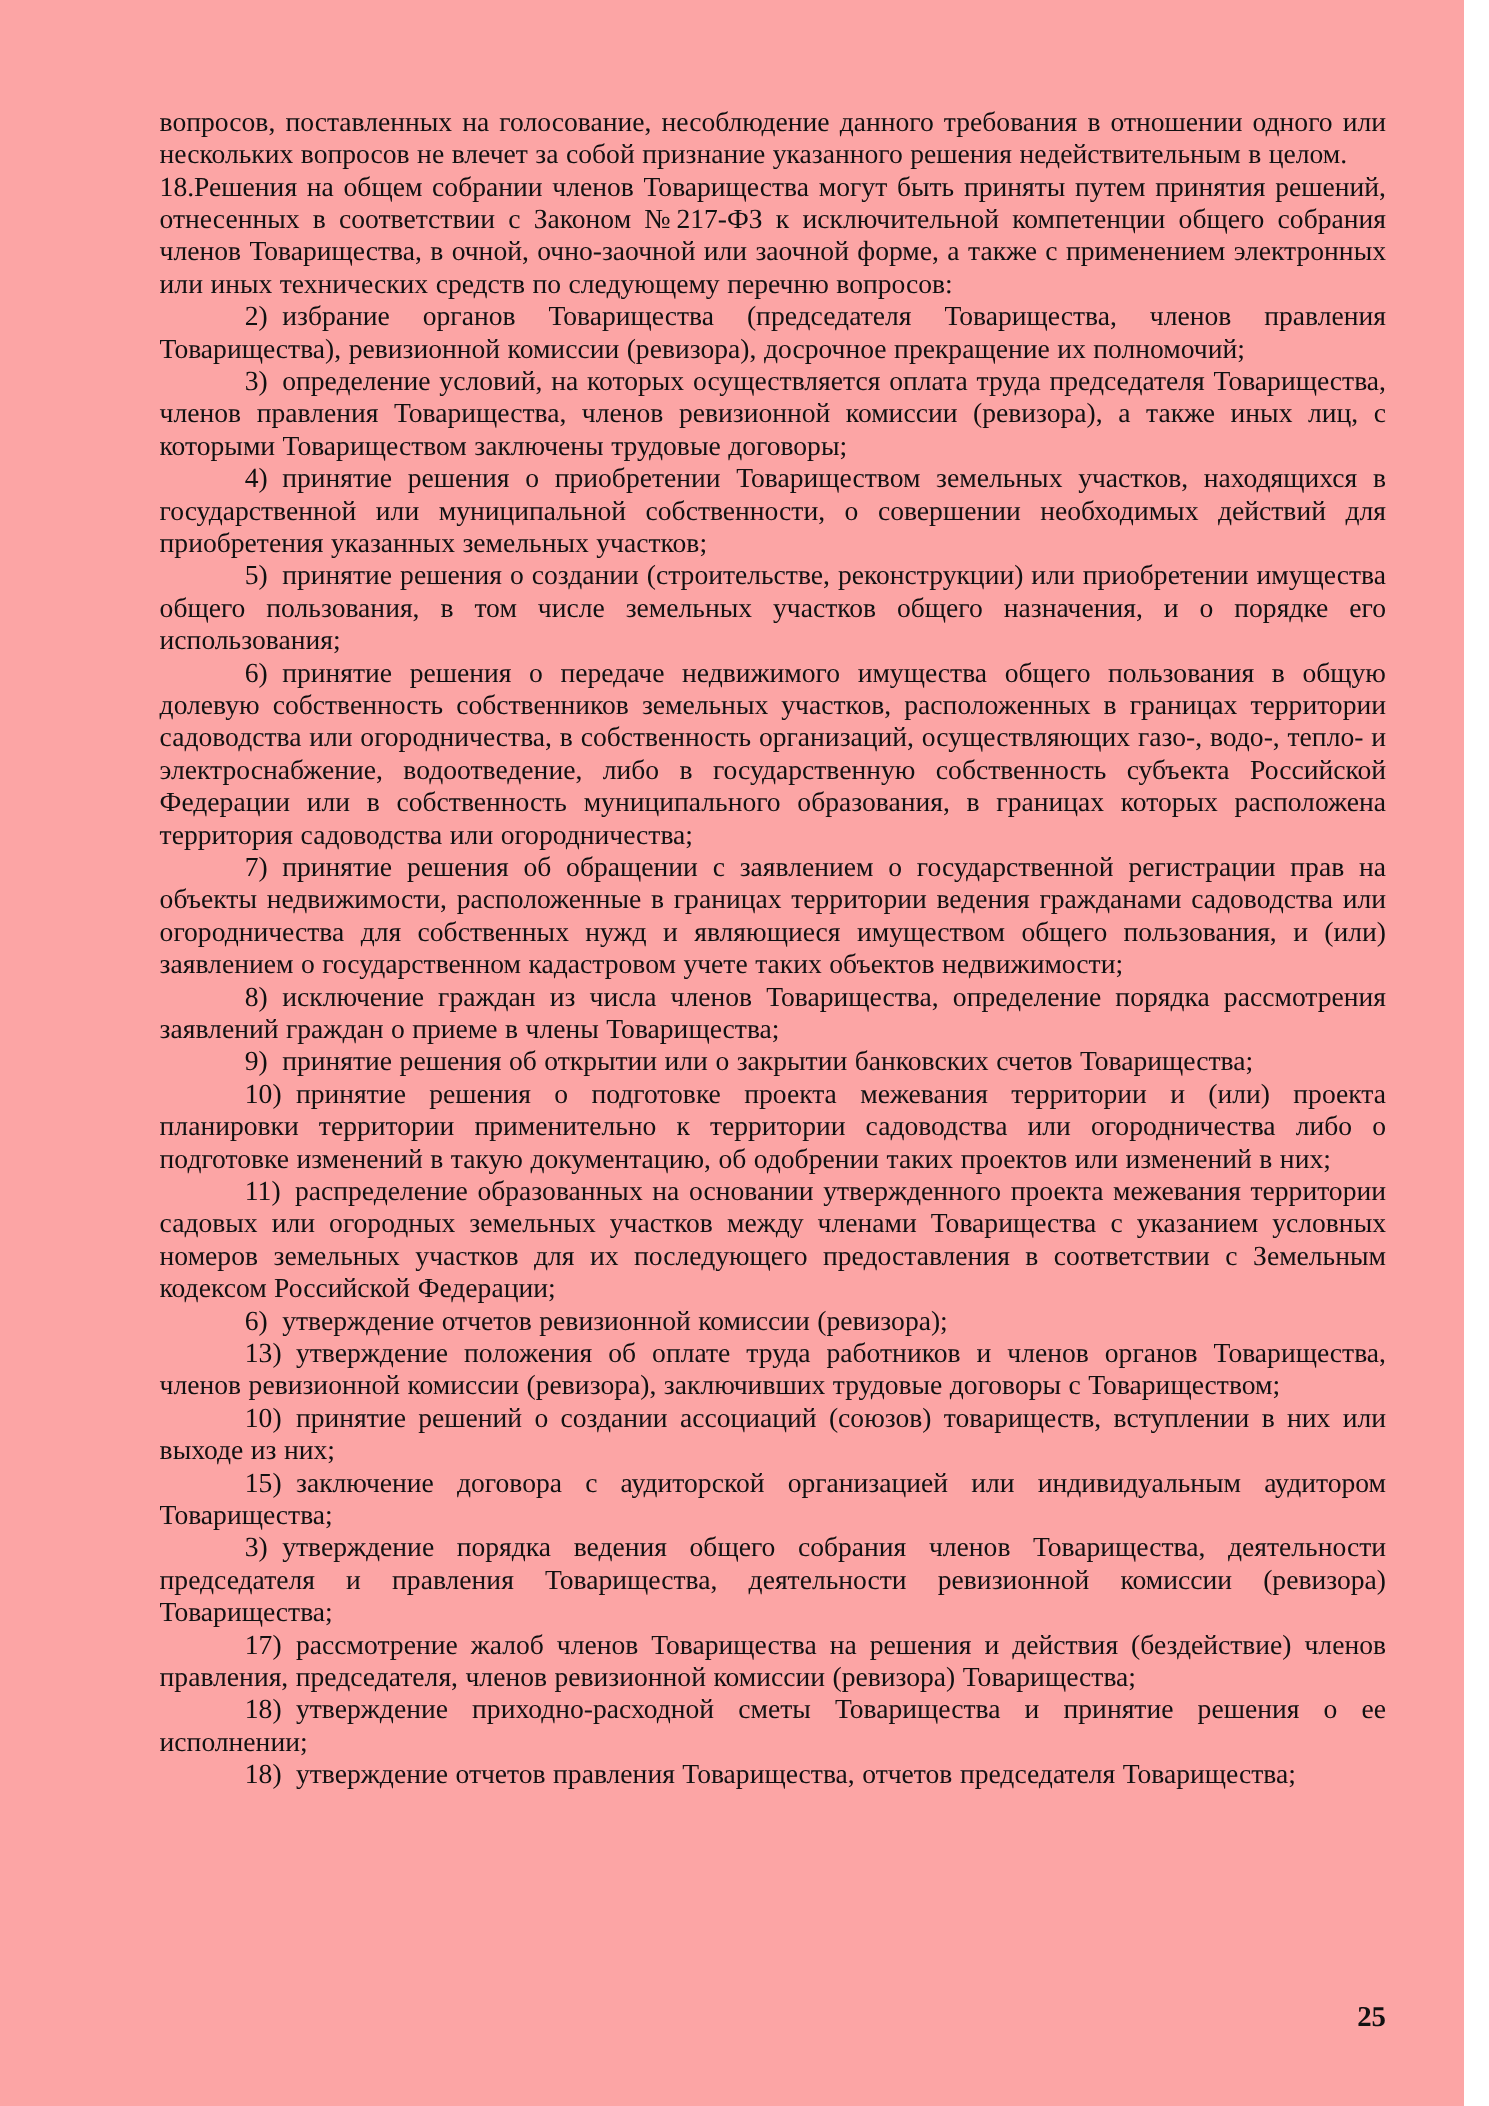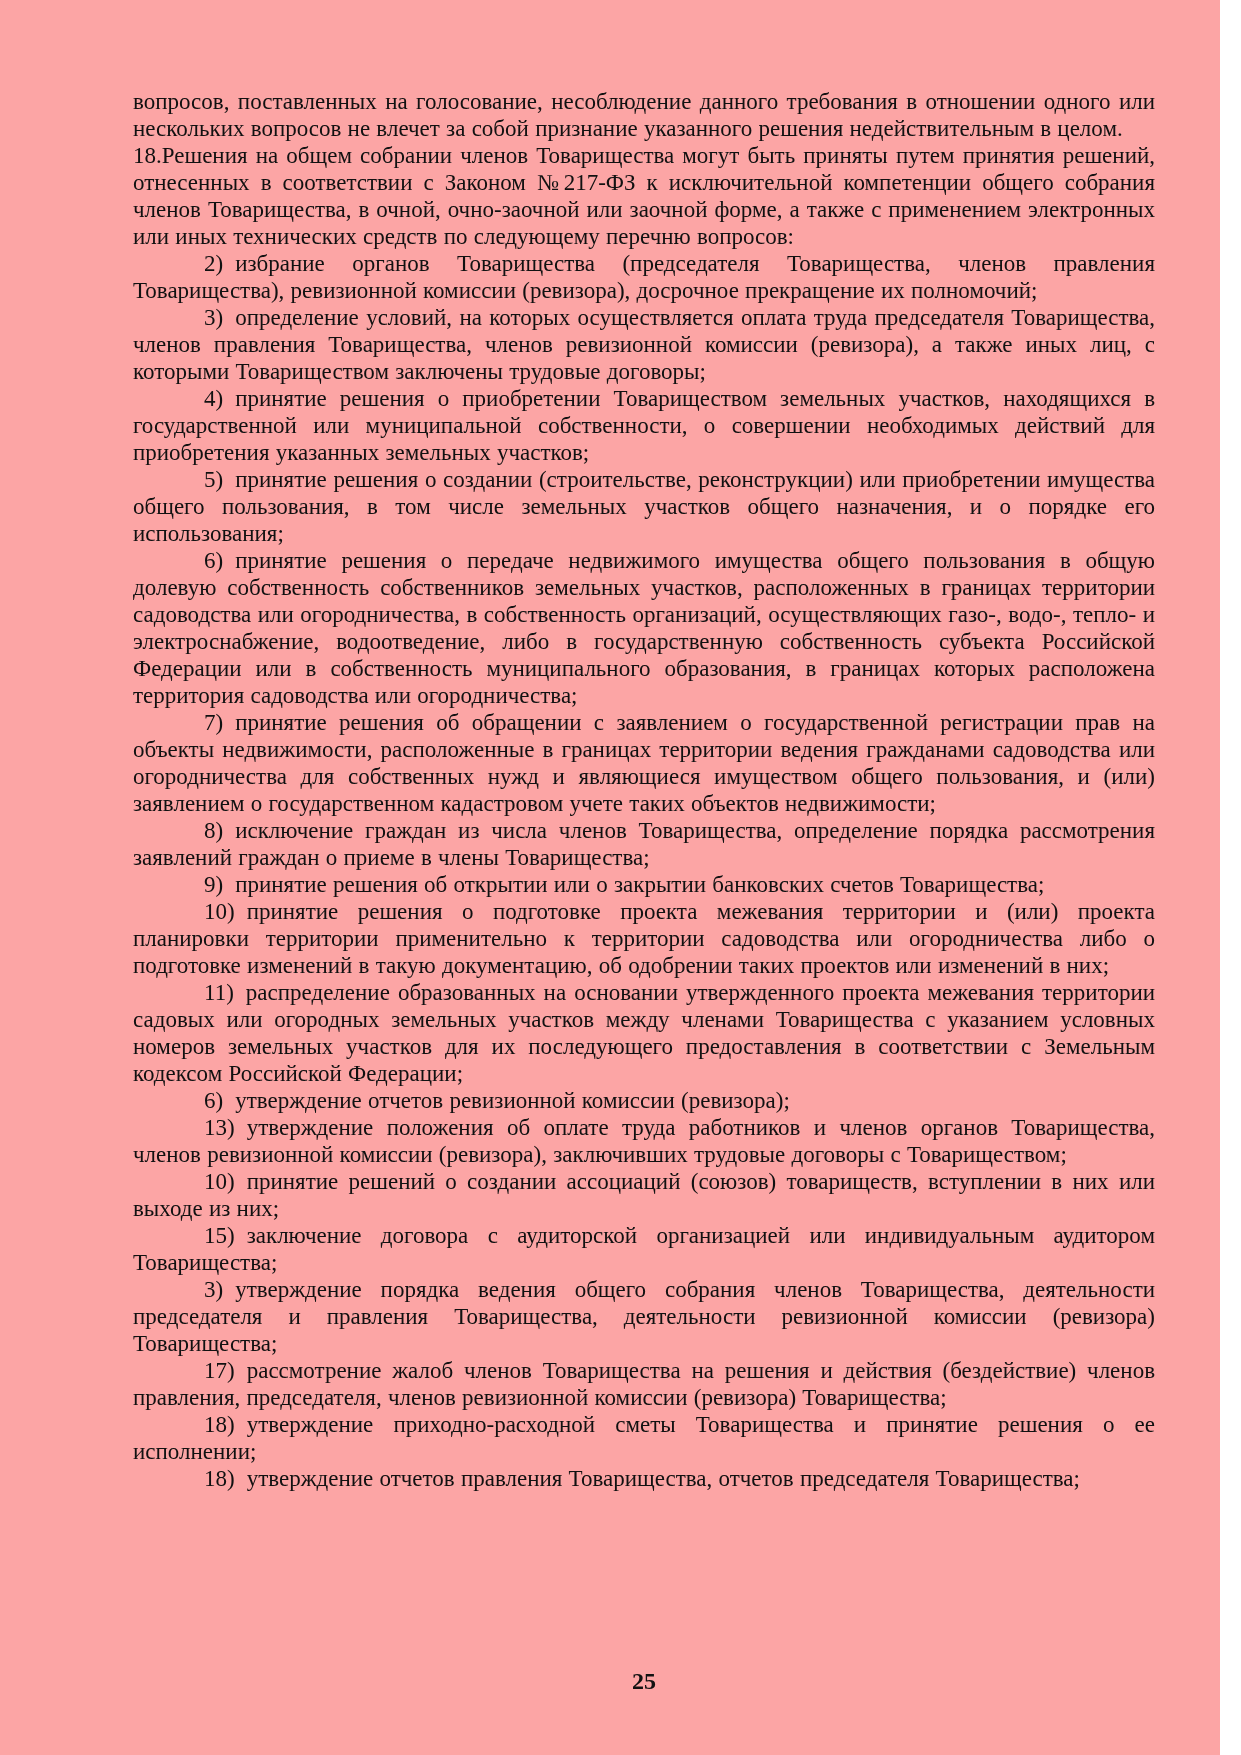--- a/index.html
+++ b/index.html
@@ -34,21 +34,21 @@
     text-indent: 71px;
   }
   .num {
     padding-right: 12px;
   }
   .page-number {
     position: absolute;
     left: 133px;
     width: 1022px;
     top: 1668px;
-    text-align: center;
+    text-align: right;
     font-size: 24px;
     font-weight: bold;
   }
 </style>
 </head>
 <body>
 
 <div class="page">
   <div class="text-block">
     <p class="para">вопросов, поставленных на голосование, несоблюдение данного требования в отношении одного или нескольких вопросов не влечет за собой признание указанного решения недействительным в целом.</p>

